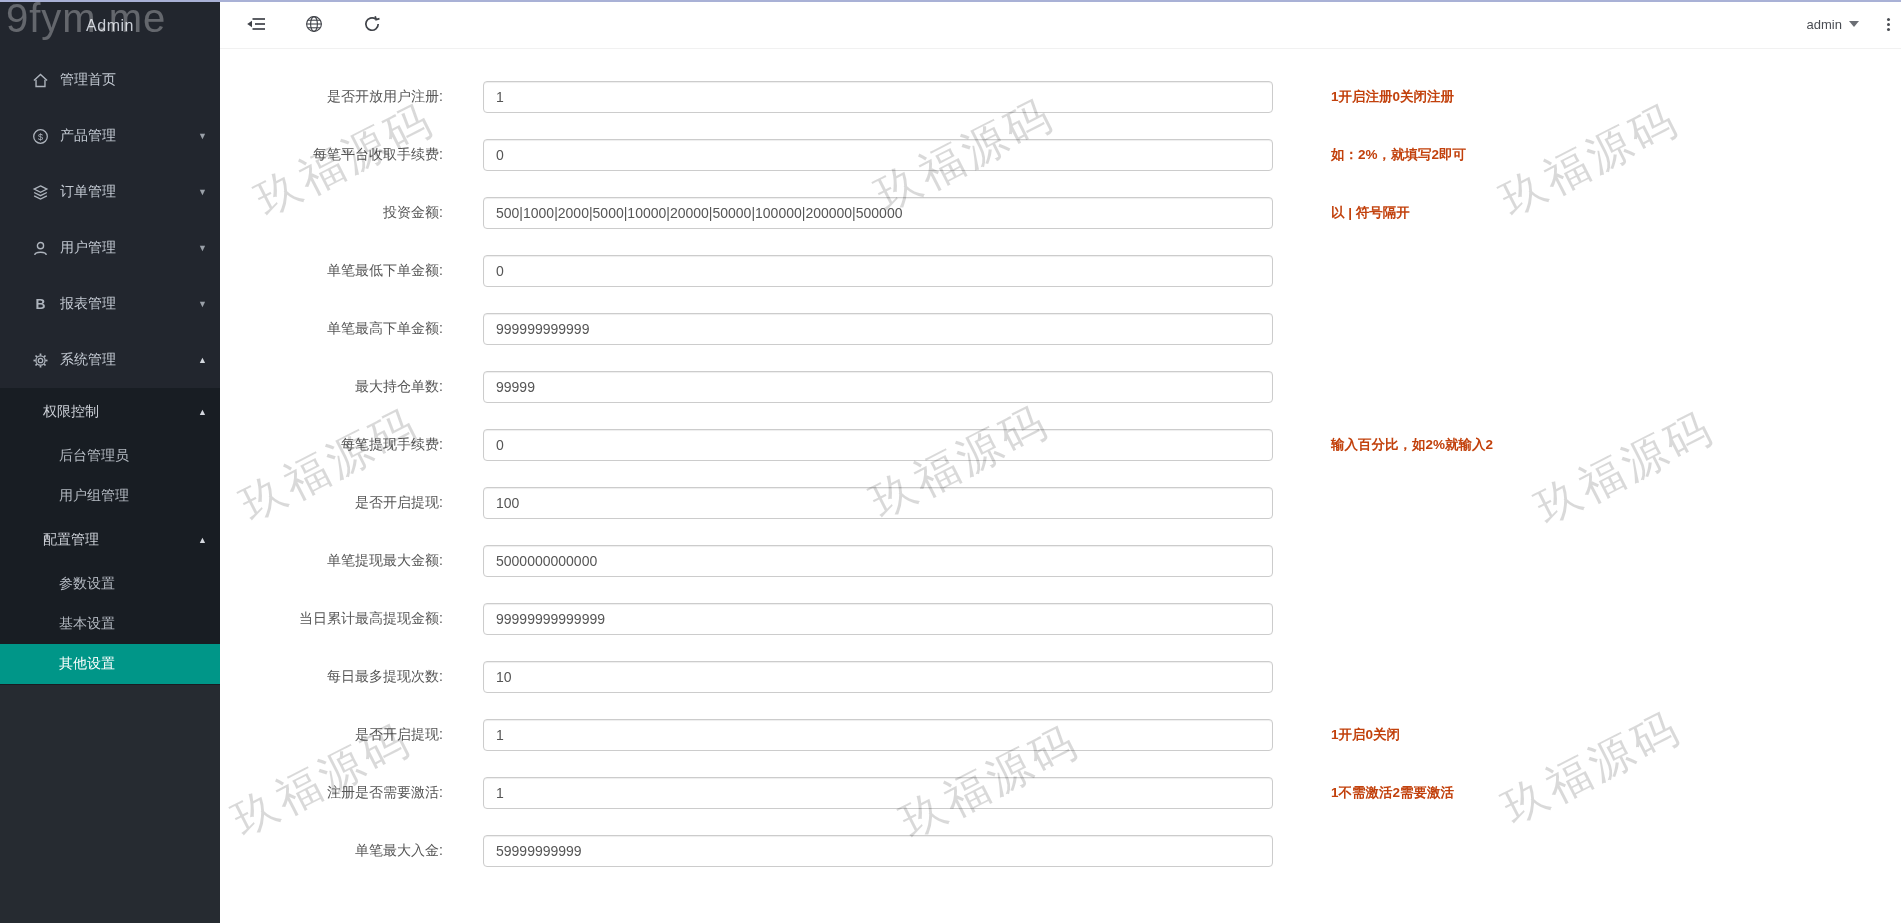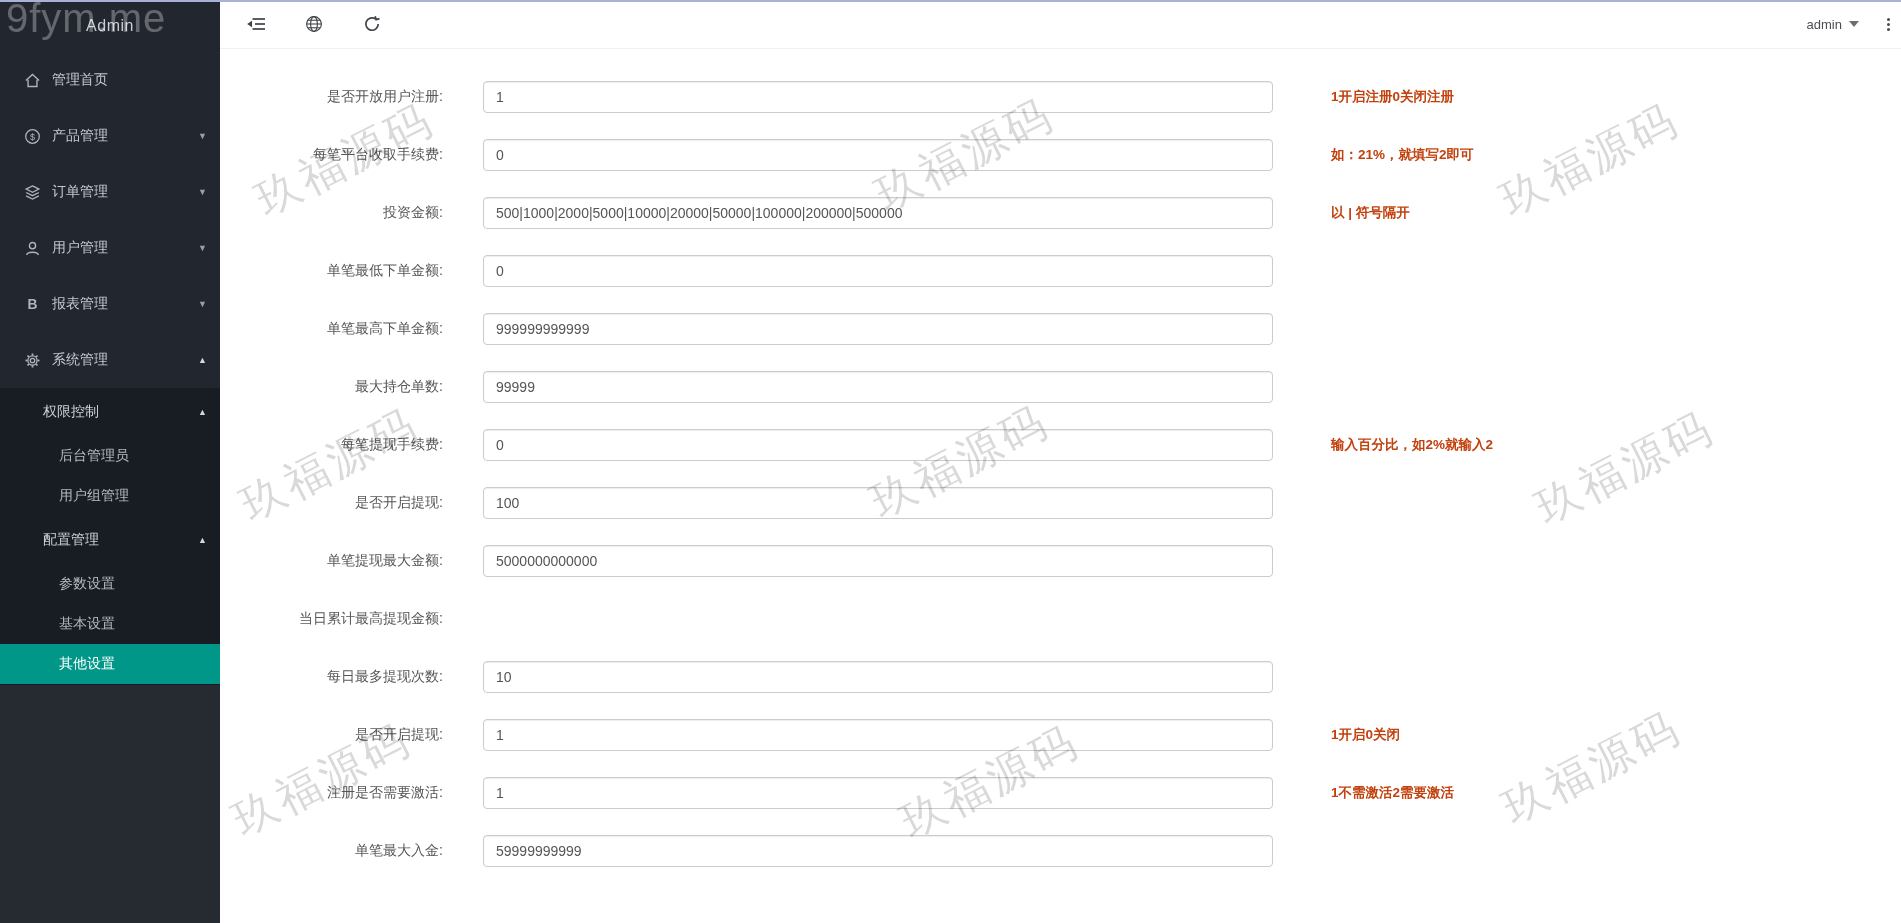--- a/index.html
+++ b/index.html
@@ -8,21 +8,21 @@
     background:#fff; font-family:"Liberation Sans","DejaVu Sans",sans-serif;
   }
   .topline { position:absolute; top:0; left:0; width:1901px; height:2px; background:#a9b1d6; z-index:90; }
 
   
   .sidebar { position:absolute; left:0; top:0; width:220px; height:923px; background:#262b31; z-index:5; }
   .side-header { height:52px; background:#22262e; display:flex; align-items:center; justify-content:center;
                  color:#c9ced6; font-size:16px; letter-spacing:.5px; }
   .menu-top { background:#22262e; }
   .item { display:flex; align-items:center; position:relative; cursor:pointer; box-sizing:border-box; }
-  .item.lvl1 { height:56px; padding-left:24px; color:#c3c9d2; font-size:14px;text-align:center; }
+  .item.lvl1 { height:56px; padding-left:32px; color:#c3c9d2; font-size:14px;text-align:center; }
   .item .ico { width:17px; height:17px; margin-right:11px; color:#aeb4bd; display:inline-flex; flex:none; }
   .item .ico svg { width:100%; height:100%; }
   .arrow { position:absolute; right:13px; font-size:9px; color:#9aa0a8; }
   .item.lvl1 .arrow.up, .item.lvl2 .arrow.up { color:#d3d7de; }
   .submenu { background:#181d23; padding-bottom:1px; }
   .item.lvl2 { height:48px; padding-left:43px; color:#ced2d9; font-size:14px; }
   .item.lvl3 { height:40px; padding-left:59px; color:#b4bac2; font-size:14px; }
   .item.active { background:#009688; color:#ffffff; }
 
   
@@ -205,21 +205,21 @@
 <div class="content">
   <div>
       <div class="frow">
         <div class="flabel">是否开放用户注册:</div>
         <input class="finput" type="text" value="1" style="">
         <div class="fhint">1开启注册0关闭注册</div>
       </div>
       <div class="frow">
         <div class="flabel">每笔平台收取手续费:</div>
         <input class="finput" type="text" value="0" style="">
-        <div class="fhint">如：21%，就填写2即可</div>
+        <div class="fhint">如：2%，就填写2即可</div>
       </div>
       <div class="frow">
         <div class="flabel">投资金额:</div>
         <input class="finput" type="text" value="500|1000|2000|5000|10000|20000|50000|100000|200000|500000" style="">
         <div class="fhint">以 | 符号隔开</div>
       </div>
       <div class="frow">
         <div class="flabel">单笔最低下单金额:</div>
         <input class="finput" type="text" value="0" style="">
       </div>
@@ -239,20 +239,21 @@
       <div class="frow">
         <div class="flabel">是否开启提现:</div>
         <input class="finput" type="text" value="100" style="">
       </div>
       <div class="frow">
         <div class="flabel">单笔提现最大金额:</div>
         <input class="finput" type="text" value="5000000000000" style="">
       </div>
       <div class="frow">
         <div class="flabel">当日累计最高提现金额:</div>
+        <input class="finput" type="text" value="99999999999999" style="">
       </div>
       <div class="frow">
         <div class="flabel">每日最多提现次数:</div>
         <input class="finput" type="text" value="10" style="">
       </div>
       <div class="frow">
         <div class="flabel">是否开启提现:</div>
         <input class="finput" type="text" value="1" style="">
         <div class="fhint">1开启0关闭</div>
       </div>

